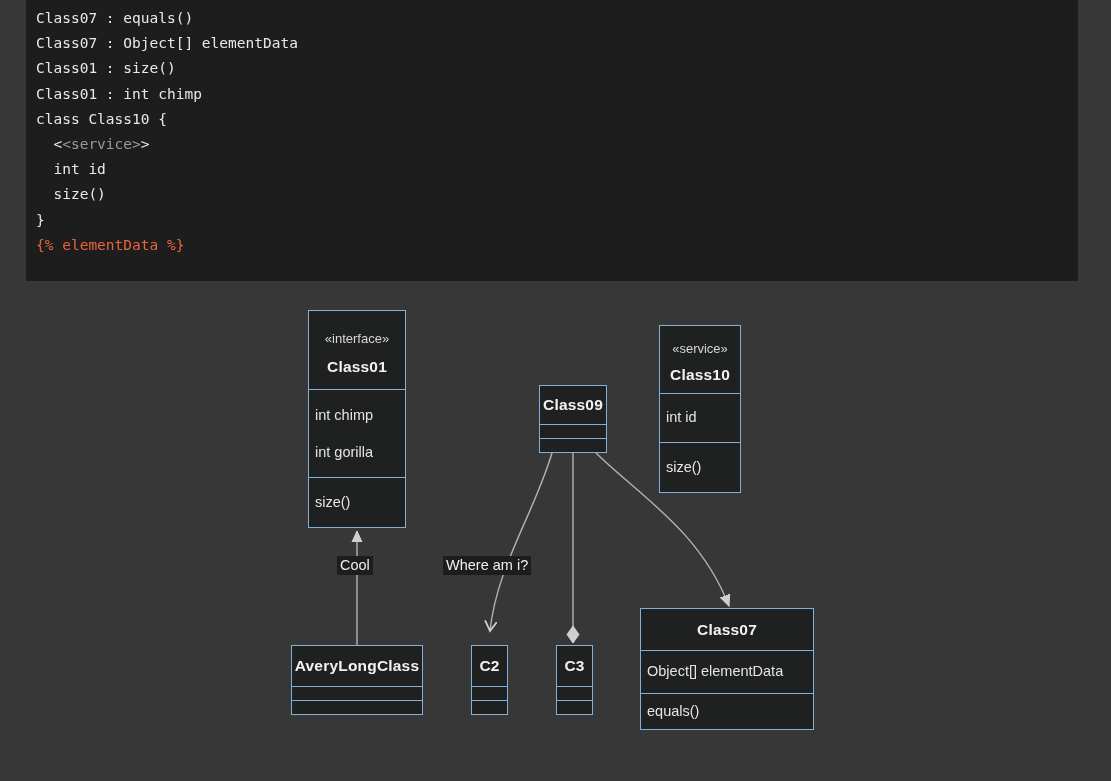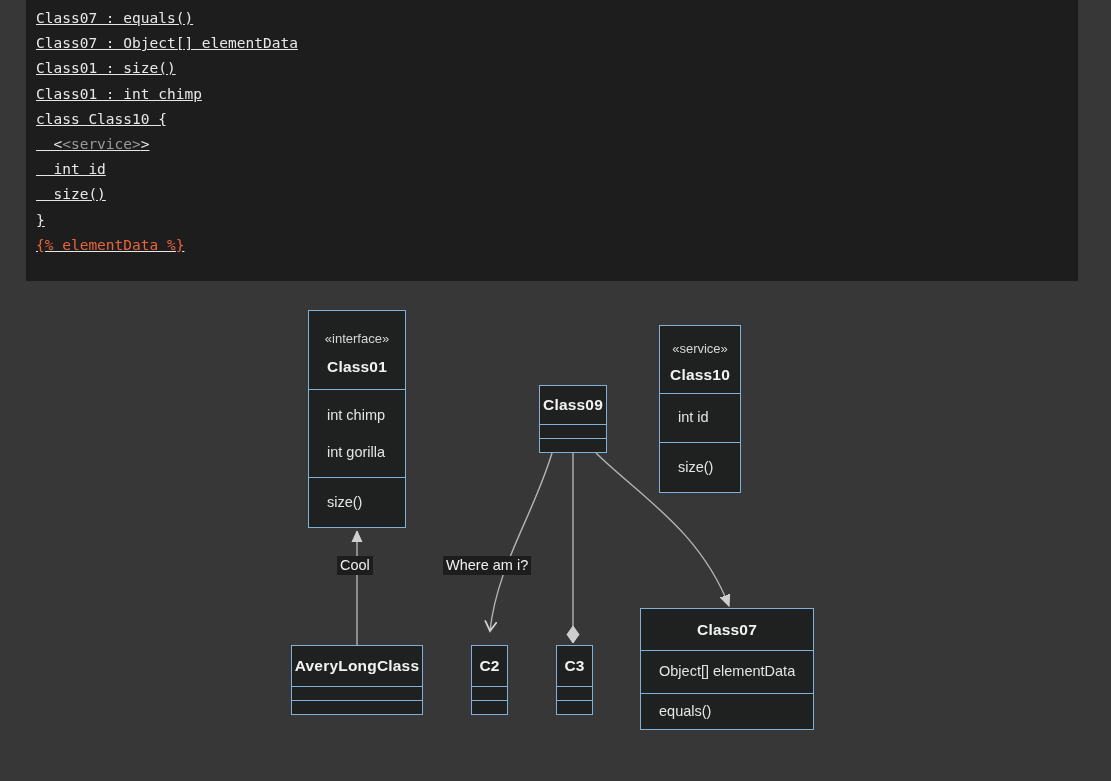--- a/index.html
+++ b/index.html
@@ -26,21 +26,20 @@
     overflow: hidden;
   }
   .code-line {
     font-family: "DejaVu Sans Mono", "Liberation Mono", monospace;
     font-size: 14.5px;
     line-height: 25.2px;
     color: #e6e6e6;
     white-space: pre;
     padding-left: 10px;
     height: 25.2px;
-    text-decoration: underline;
   }
   .tok-punc { color: #e8e8e8; }
   .tok-tag  { color: #9a9a9a; }
   .tok-liquid { color: #e8643c; }
 
   
   .diagram {
     position: absolute;
     left: 0; top: 281px;
     width: 1111px; height: 500px;
@@ -77,21 +76,21 @@
   }
   .node-stereotype {
     text-align: center;
     font-size: 13px;
     color: #d6d6d6;
     font-weight: normal;
   }
   .node-attr, .node-method {
     font-size: 14.5px;
     color: #e4e4e4;
-    padding-left: 18px;
+    padding-left: 6px;
     line-height: 19px;
   }
 
   .edge-label {
     position: absolute;
     background: #1d1d1d;
     color: #efefef;
     font-size: 14.5px;
     padding: 1px 3px;
     white-space: nowrap;

